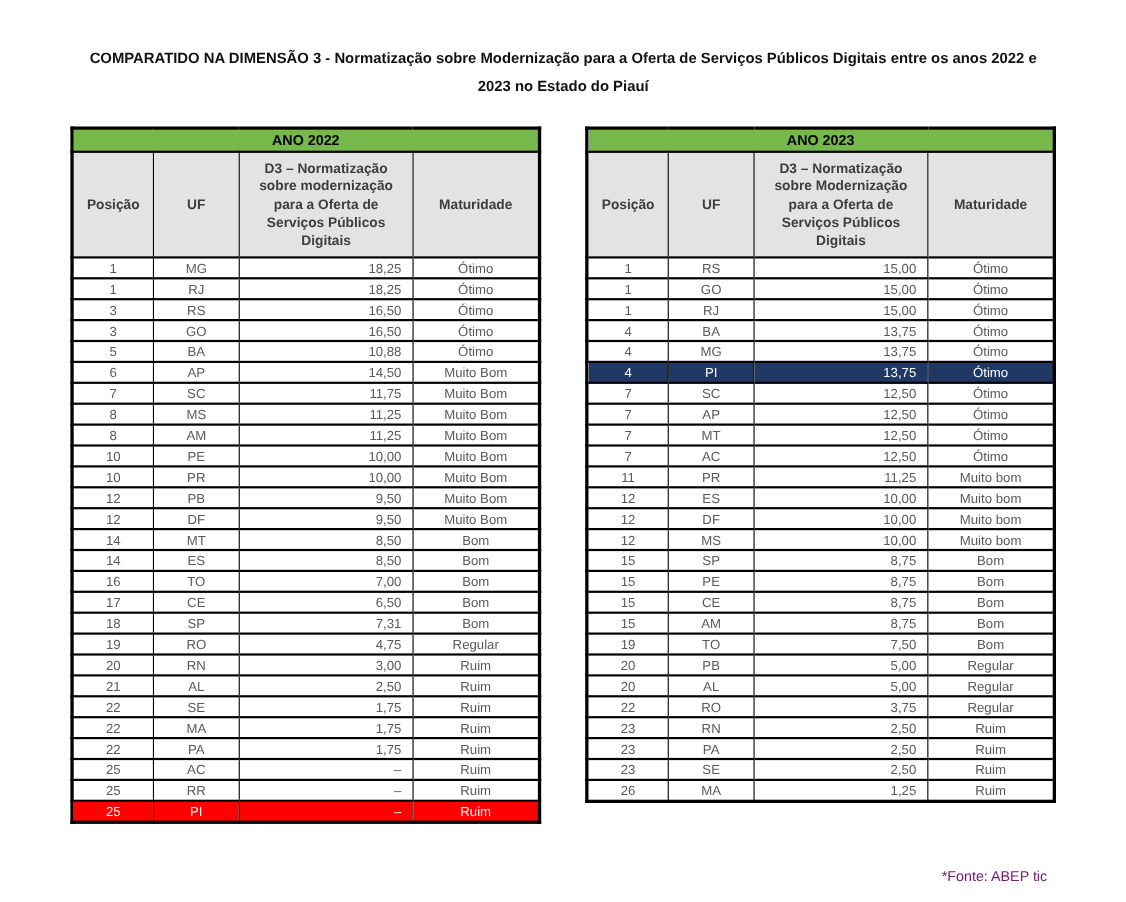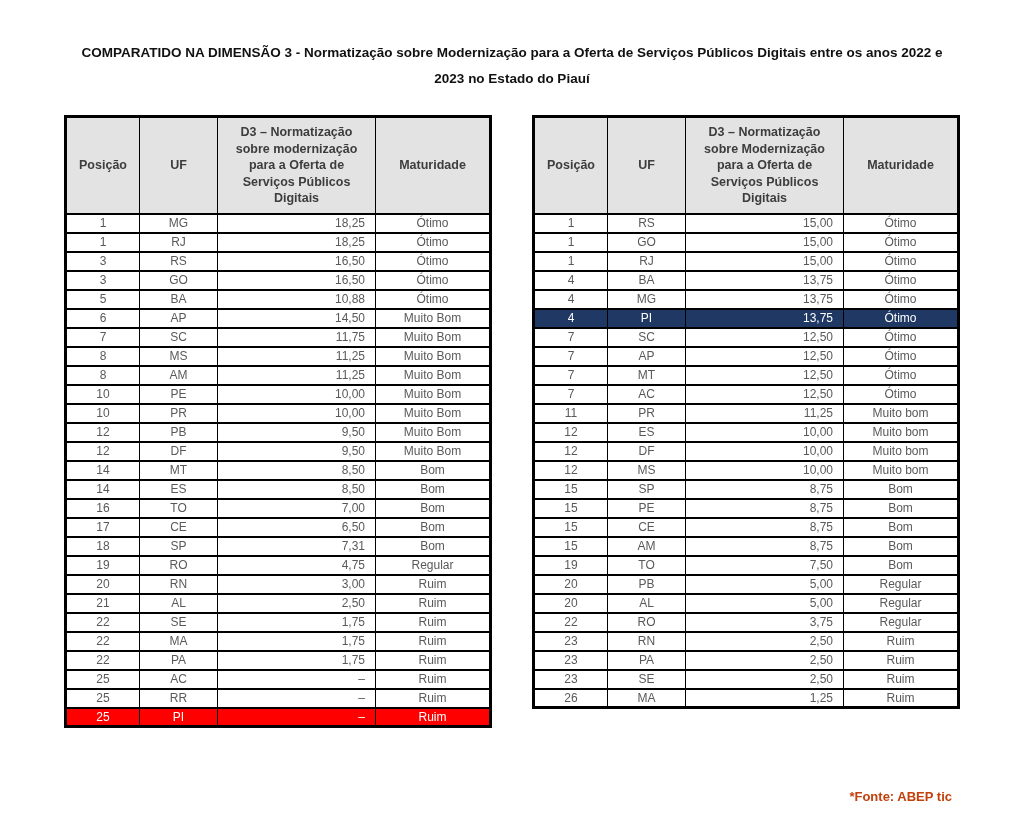--- a/index.html
+++ b/index.html
@@ -78,23 +78,23 @@
     vertical-align:middle;
     background:#fff;
   }
   td.num{text-align:right;padding-right:10px;margin-top:40px;}
   tr.hl-red td{background:var(--red);color:#ffffff;}
   tr.hl-navy td{background:var(--navy);color:#ffffff;}
   .footer-note{
     position:absolute;
     top:789px;
     right:72px;
-    font-weight:bold;
+    font-weight:normal;
     font-size:13px;
-    color:#c2410c;
+    color:#701a75;
   }
 </style>
 </head>
 <body>
 
 <div class="page">
   <div class="title">
     <div>COMPARATIDO NA DIMENSÃO 3 - Normatização sobre Modernização para a Oferta de Serviços Públicos Digitais entre os anos 2022 e</div>
     <div>2023 no Estado do Piauí</div>
   </div>
@@ -102,20 +102,23 @@
   <div class="tables-wrap">
     <table>
       <colgroup>
           <col class="c-pos">
           <col class="c-uf">
           <col class="c-d3">
           <col class="c-mat">
         </colgroup>
       <tbody>
           <tr>
+            <th class="year" colspan="4">ANO 2022</th>
+          </tr>
+          <tr>
             <th class="colhead">Posição</th>
             <th class="colhead">UF</th>
             <th class="colhead">D3 – Normatização sobre modernização para a Oferta de Serviços Públicos Digitais</th>
             <th class="colhead">Maturidade</th>
           </tr>
           <tr>
             <td>1</td>
             <td>MG</td>
             <td class="num">18,25</td>
             <td>Ótimo</td>
@@ -280,20 +283,23 @@
     </table>
     <table>
       <colgroup>
           <col class="c-pos">
           <col class="c-uf">
           <col class="c-d3">
           <col class="c-mat">
         </colgroup>
       <tbody>
           <tr>
+            <th class="year" colspan="4">ANO 2023</th>
+          </tr>
+          <tr>
             <th class="colhead">Posição</th>
             <th class="colhead">UF</th>
             <th class="colhead">D3 – Normatização sobre Modernização para a Oferta de Serviços Públicos Digitais</th>
             <th class="colhead">Maturidade</th>
           </tr>
           <tr>
             <td>1</td>
             <td>RS</td>
             <td class="num">15,00</td>
             <td>Ótimo</td>

